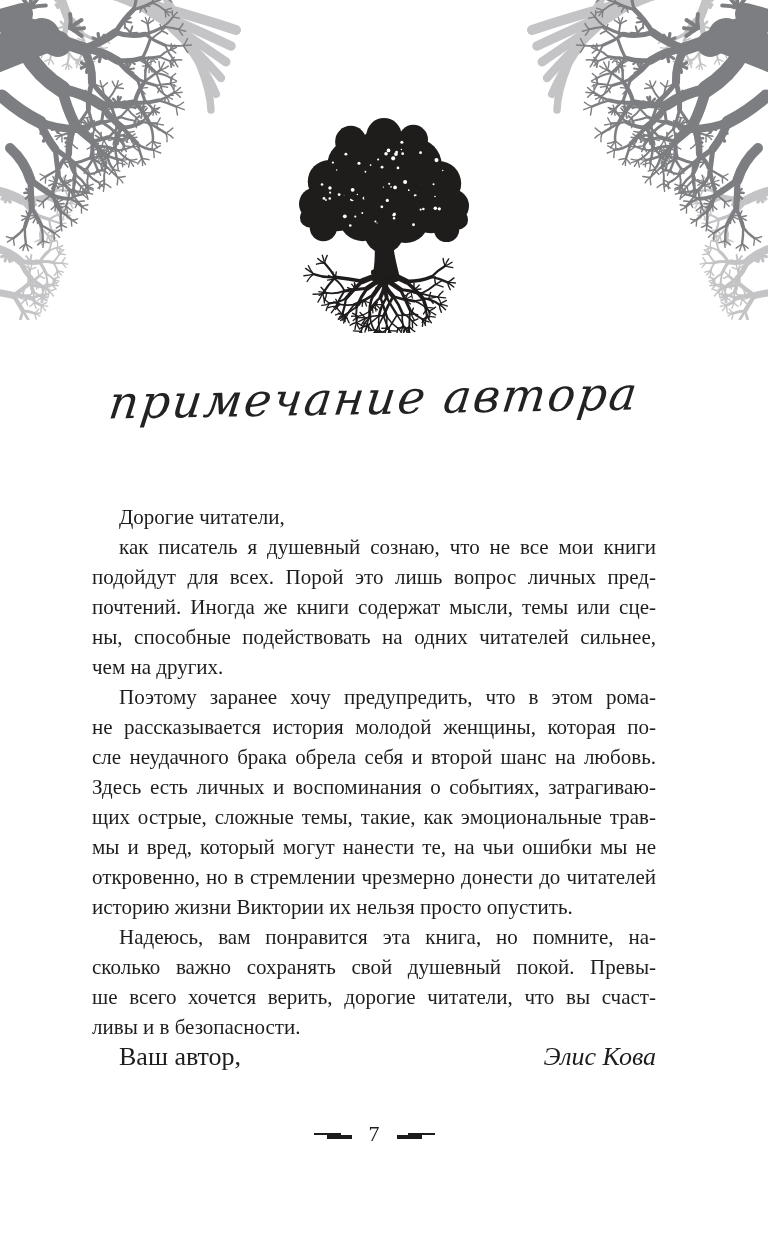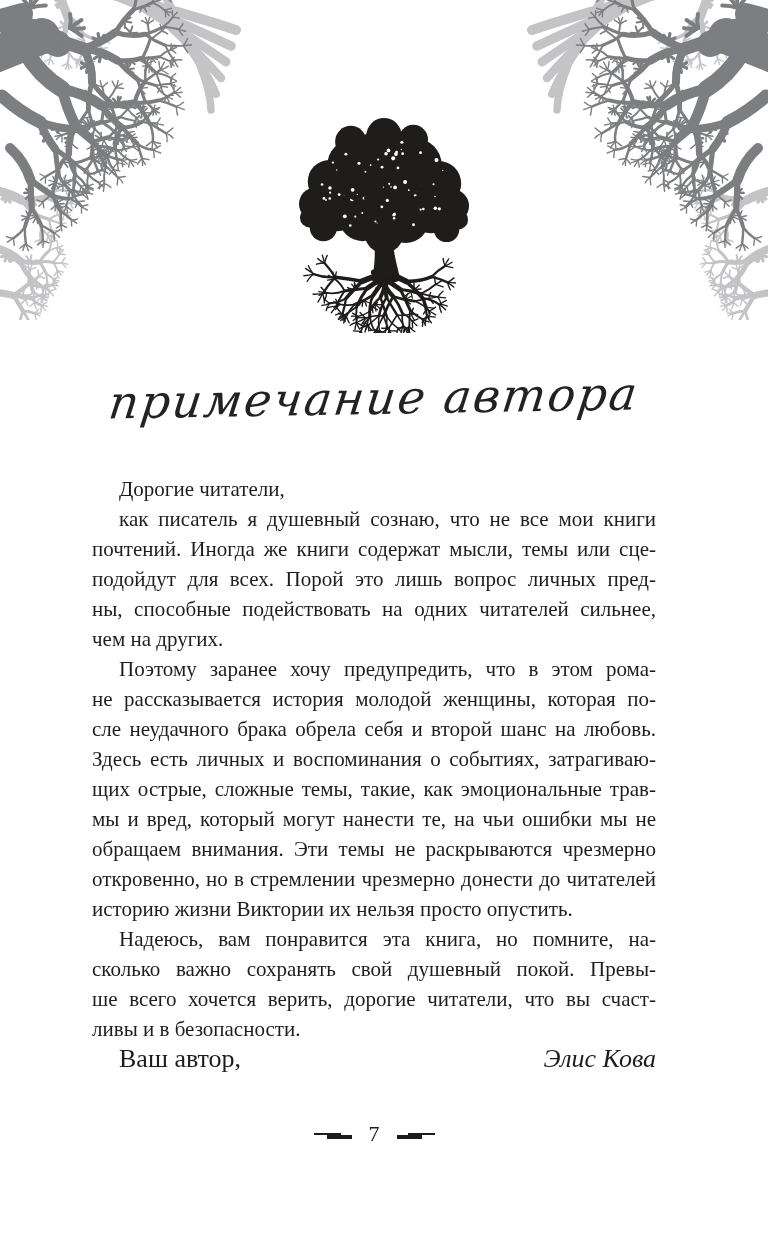--- a/index.html
+++ b/index.html
@@ -12,21 +12,21 @@
   #dec-left{left:0;}
   #dec-right{right:0;transform:scaleX(-1);}
   #tree-svg{position:absolute;left:294px;top:118px;}
   .chapter-title{
     position:absolute;left:92px;top:348px;width:564px;height:100px;
     display:flex;align-items:center;justify-content:center;
     font-family:"DejaVu Serif", serif;font-style:italic;
     font-size:46px;letter-spacing:2px;color:#222;
     transform:skewX(-8deg) rotate(-1deg);
   }
-  .body-block{position:absolute;left:92px;top:474px;width:564px;}
+  .body-block{position:absolute;left:92px;top:502px;width:564px;}
   .bodyline{
     height:30px;line-height:30px;font-size:21px;
     white-space:nowrap;
   }
   .bodyline.just{text-align:justify;text-align-last:justify;white-space:normal;}
   .bodyline.indent{padding-left:27px;}
   .sigrow{
     height:30px;line-height:30px;font-size:26px;
     display:flex;justify-content:space-between;
   }
@@ -2037,31 +2037,30 @@
         <path d="M-60.9 -11.6 Q-61.8 -15.7 -63.1 -19.6" stroke="#1f1c1c" stroke-width="1.4" stroke-linecap="round" fill="none"></path>
         <path d="M-60.9 -11.6 Q-60.0 -15.7 -58.1 -19.4" stroke="#1f1c1c" stroke-width="1.4" stroke-linecap="round" fill="none"></path>
       </g>
     </svg>
 
   <div class="chapter-title">примечание автора</div>
 
   <div class="body-block">
     <div class="bodyline indent">Дорогие читатели,</div>
     <div class="bodyline indent just">как писатель я душевный сознаю, что не все мои книги</div>
+    <div class="bodyline just">подойдут для всех. Порой это лишь вопрос личных пред-</div>
     <div class="bodyline just">почтений. Иногда же книги содержат мысли, темы или сце-</div>
-    <div class="bodyline just">подойдут для всех. Порой это лишь вопрос личных пред-</div>
     <div class="bodyline just">ны, способные подействовать на одних читателей сильнее,</div>
     <div class="bodyline">чем на других.</div>
     <div class="bodyline indent just">Поэтому заранее хочу предупредить, что в этом рома-</div>
     <div class="bodyline just">не рассказывается история молодой женщины, которая по-</div>
     <div class="bodyline just">сле неудачного брака обрела себя и второй шанс на любовь.</div>
     <div class="bodyline just">Здесь есть личных и воспоминания о событиях, затрагиваю-</div>
     <div class="bodyline just">щих острые, сложные темы, такие, как эмоциональные трав-</div>
     <div class="bodyline just">мы и вред, который могут нанести те, на чьи ошибки мы не</div>
-    <div class="bodyline just">обращаем внимания. Эти темы не раскрываются чрезмерно</div>
     <div class="bodyline just">откровенно, но в стремлении чрезмерно донести до читателей</div>
     <div class="bodyline">историю жизни Виктории их нельзя просто опустить.</div>
     <div class="bodyline indent just">Надеюсь, вам понравится эта книга, но помните, на-</div>
     <div class="bodyline just">сколько важно сохранять свой душевный покой. Превы-</div>
     <div class="bodyline just">ше всего хочется верить, дорогие читатели, что вы счаст-</div>
     <div class="bodyline">ливы и в безопасности.</div>
     <div class="sigrow">
       <span class="sig-left">Ваш автор,</span>
       <span class="sig-right">Элис Кова</span>
     </div>

